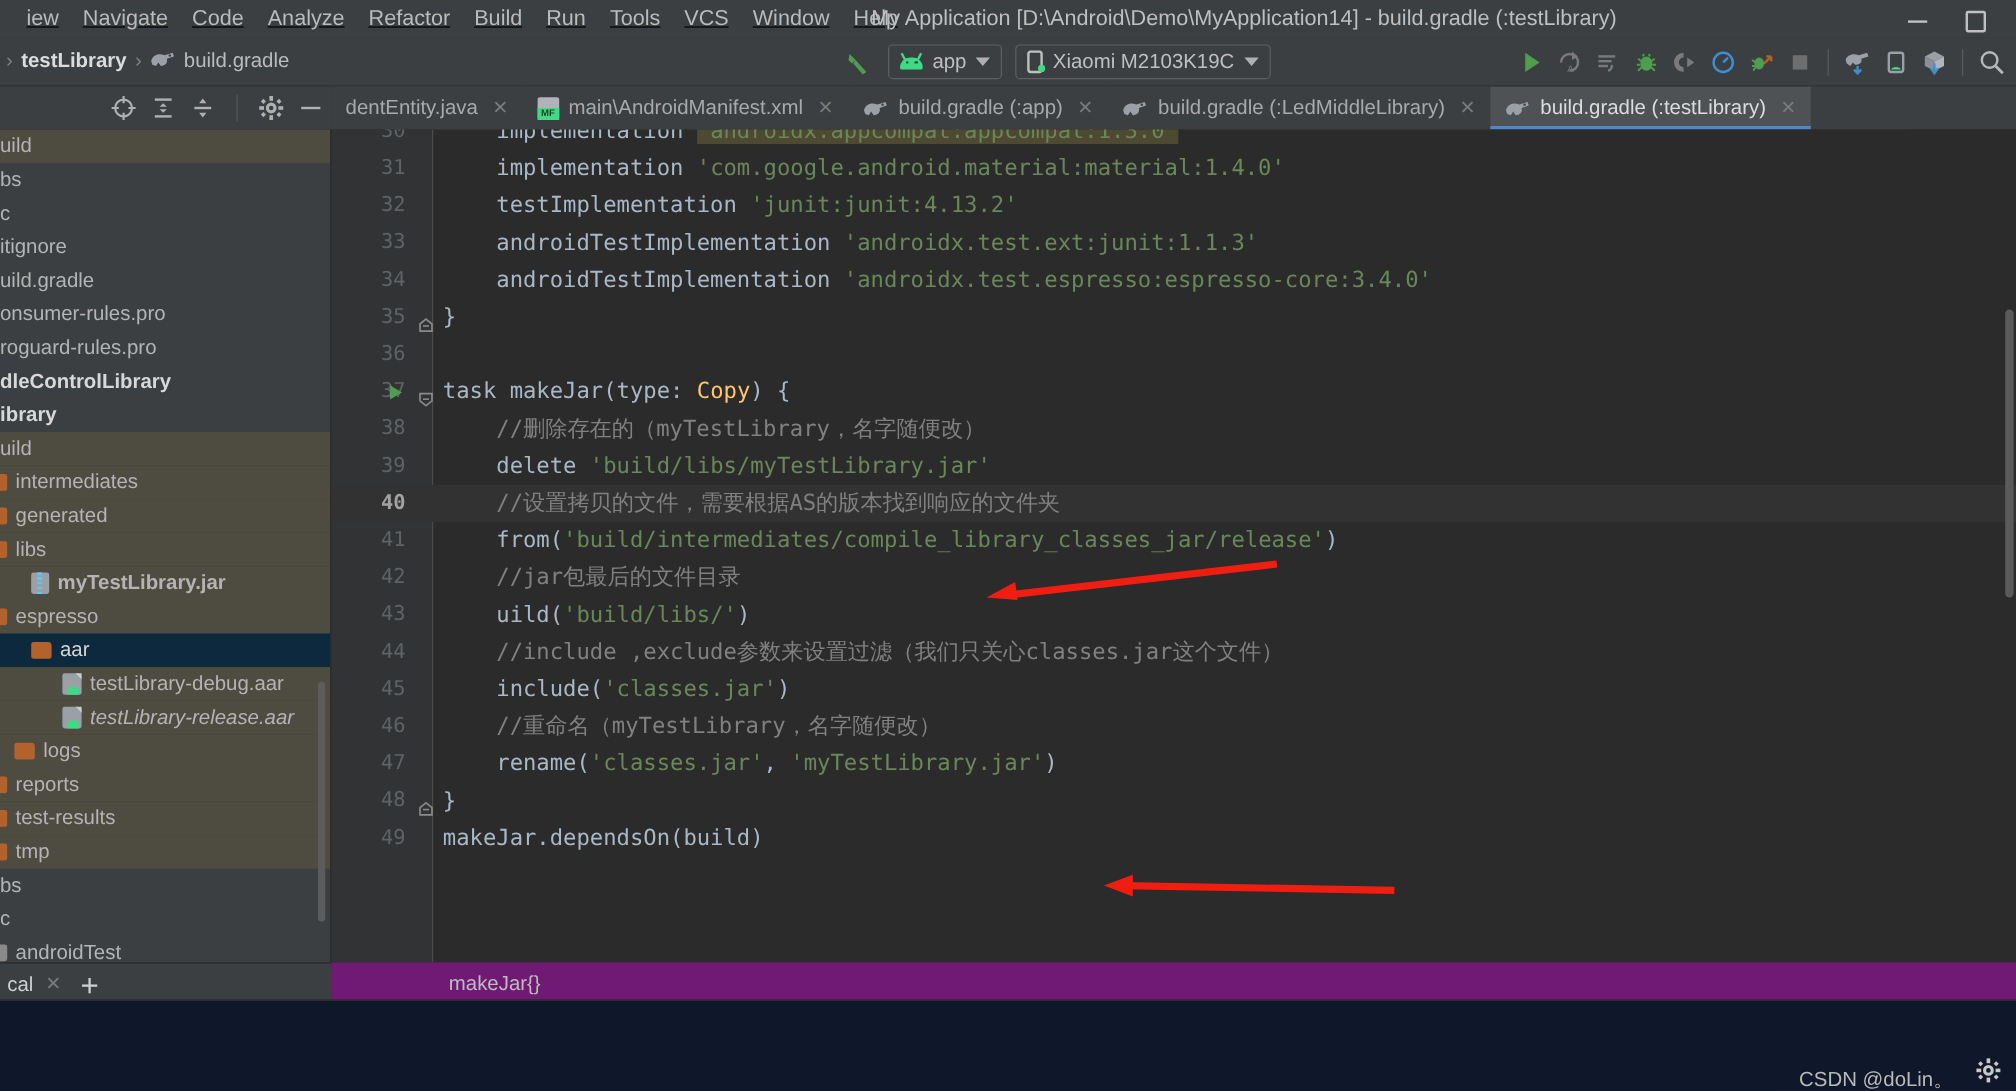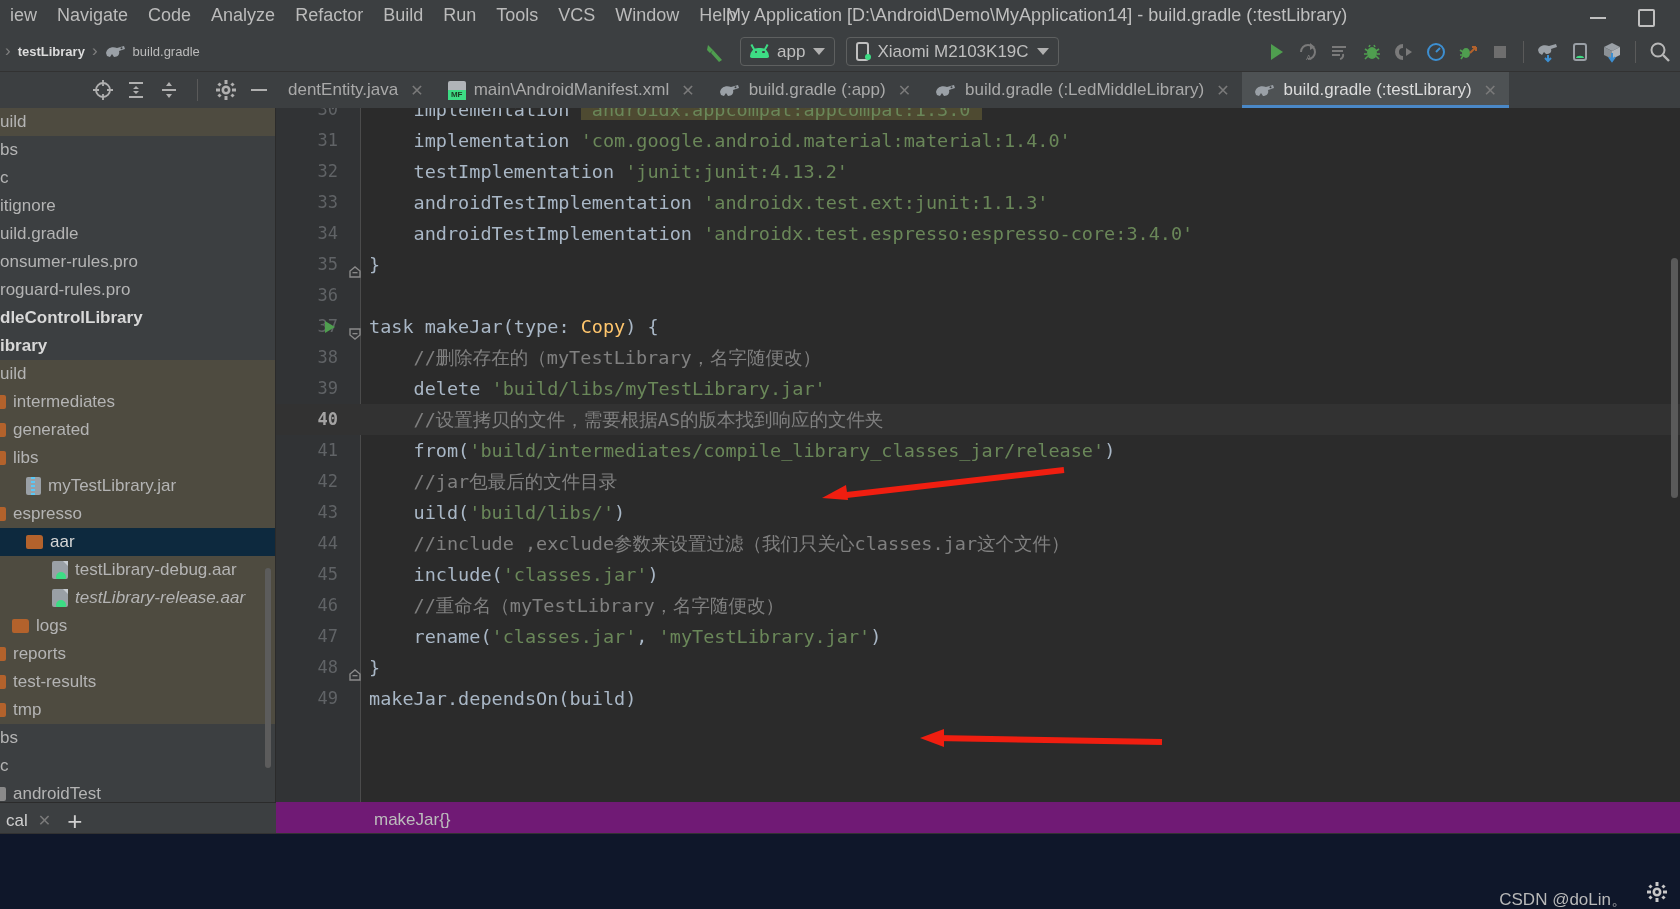--- a/index.html
+++ b/index.html
@@ -34,21 +34,21 @@
     border: 2px solid #c0c0c0; border-radius: 2px;
   }
 
   
   .toolbar {
     position: absolute; left: 0; top: 31px; width: 1680px; height: 41px;
     background: #3c3f41; display: flex; align-items: center;
     border-bottom: 1px solid #323232;
   }
   .crumbs { display: flex; align-items: center; padding-left: 0px; gap: 2px; }
-  .crumb { color: #bbbbbb; font-size: 13px; display: flex; align-items: center; gap: 6px; }
+  .crumb { color: #bbbbbb; font-size: 17px; display: flex; align-items: flex-start; gap: 6px; }
   .crumb.bold { color: #dcdcdc; font-weight: bold; }
   .crumb-sep { color: #808080; font-size: 17px; padding: 0 5px; }
 
   .tb-right { position: absolute; right: 6px; top: 0; height: 41px; display: flex; align-items: center; gap: 3px; }
   .tb-icon { width: 29px; height: 29px; display: flex; align-items: center; justify-content: center; border-radius: 3px; position: relative;}
   .tb-sep { width: 1px; height: 22px; background: #5a5a5a; margin: 0 6px; }
 
   .combo {
     height: 29px; border: 1px solid #5e6060; border-radius: 4px; background: #3c3f41;
     display: flex; align-items: center; gap: 8px; padding: 0 9px; color: #bfbfbf; font-size: 17px;
@@ -159,21 +159,21 @@
   .watermark { position: absolute; right: 52px; bottom: 12px; color: #b9b9b9; font-size: 17px; }
   .gear-br { position: absolute; right: 12px; bottom: 20px; width: 22px; height: 22px; }
   .scroll-thumb-v { position:absolute; right: 2px; top: 150px; width: 7px; height: 240px; background:#5a5a5a; border-radius:4px;}
 </style>
 </head>
 <body>
 
 <div class="app">
 
   <div class="menubar">
-    <div style="display:flex;align-items:flex-start;padding-left:0px;" id="menu-root">
+    <div style="display:flex;align-items:flex-start;padding-left:12px;text-decoration:underline;" id="menu-root">
         <span class="menu-item">iew</span>
         <span class="menu-item">Navigate</span>
         <span class="menu-item">Code</span>
         <span class="menu-item">Analyze</span>
         <span class="menu-item">Refactor</span>
         <span class="menu-item">Build</span>
         <span class="menu-item">Run</span>
         <span class="menu-item">Tools</span>
         <span class="menu-item">VCS</span>
         <span class="menu-item">Window</span>
@@ -390,21 +390,21 @@
           <span>intermediates</span>
         </div>
         <div class="tree-row module" style="padding-left: 0px;">
           <span class="ic-folder clip"></span>
           <span>generated</span>
         </div>
         <div class="tree-row module" style="padding-left: 0px;">
           <span class="ic-folder clip"></span>
           <span>libs</span>
         </div>
-        <div class="tree-row module" style="padding-left: 26px;">
+        <div class="tree-row module" style="padding-left: 26px; font-weight: bold;">
           <span class="ic-jar"></span>
           <span>myTestLibrary.jar</span>
         </div>
         <div class="tree-row module" style="padding-left: 0px;">
           <span class="ic-folder clip"></span>
           <span>espresso</span>
         </div>
         <div class="tree-row selected" style="padding-left: 26px;">
           <span class="ic-folder"></span>
           <span>aar</span>

